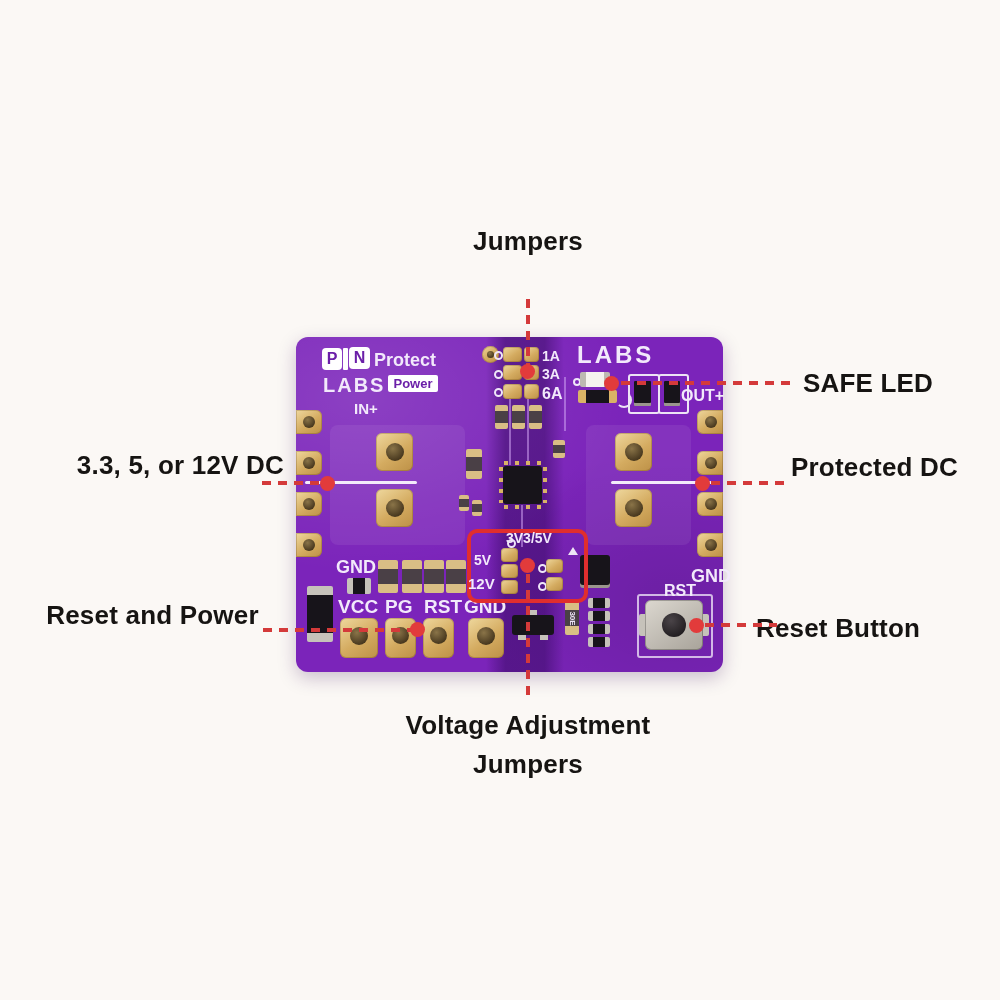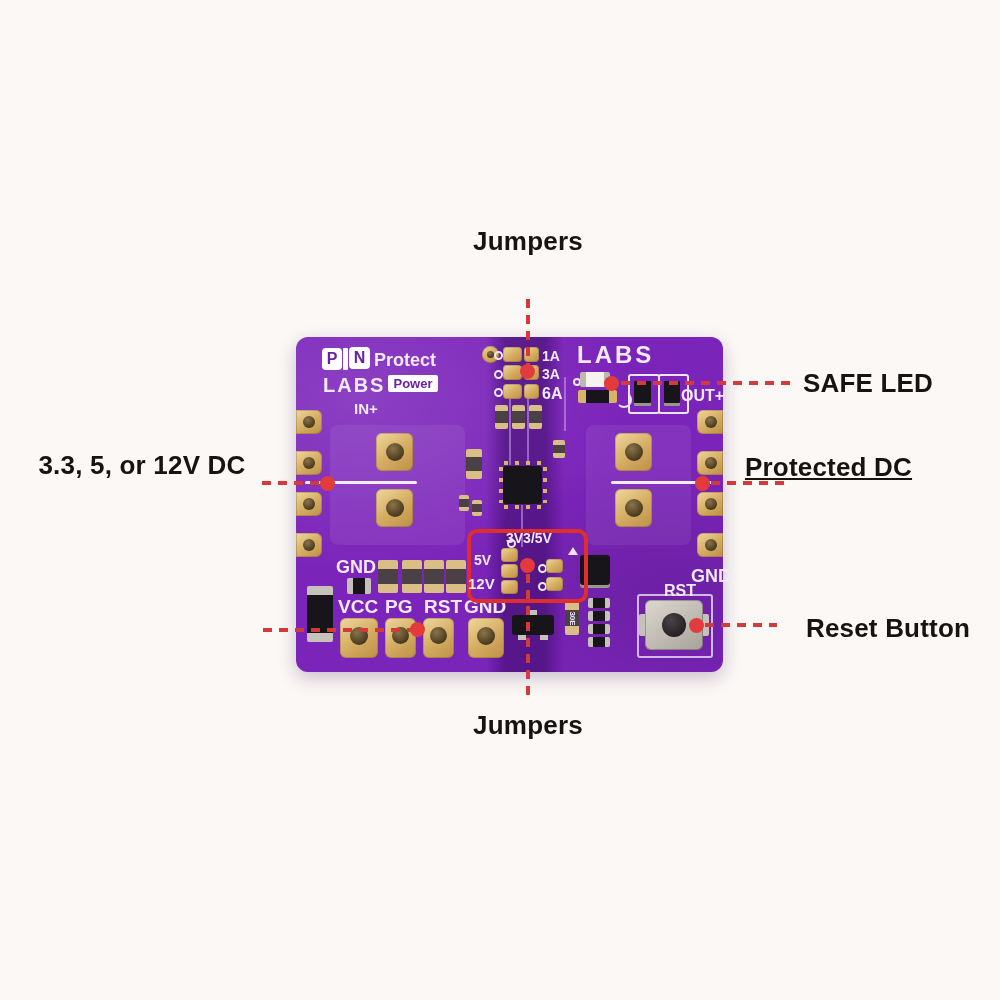--- a/index.html
+++ b/index.html
@@ -52,35 +52,37 @@
              background:linear-gradient(145deg,#DCD8D0,#A8A39A);
              box-shadow:inset 0 0 0 1px rgba(0,0,0,.25);}
   .whiteline{position:absolute;height:3px;background:#F3EBFA;border-radius:2px;}
 </style>
 </head>
 <body style="background: rgb(251, 248, 245);">
 
 <div class="callout" style="left:328px;top:222px;width:400px;">
   <div>Jumpers</div>
 </div>
-<div class="callout" style="left:8px;top:446px;width:268px;">
+<div class="callout" style="left:16px;top:446px;width:268px;text-align:right;">
   <div>3.3, 5, or 12V DC</div>
 </div>
 <div class="callout" style="left:15px;top:596px;width:275px;">
+  <div>Reset and Power</div>
 </div>
 <div class="callout" style="left:758px;top:364px;width:220px;">
   <div>SAFE LED</div>
 </div>
-<div class="callout" style="left:716px;top:448px;width:225px;text-decoration:underline;">
+<div class="callout" style="left:762px;top:448px;width:225px;">
   <div>Protected DC</div>
 </div>
-<div class="callout" style="left:778px;top:609px;width:220px;">
+<div class="callout" style="left:728px;top:609px;width:220px;">
   <div>Reset Button</div>
 </div>
 <div class="callout" style="left:328px;top:706px;width:400px;">
+  <div>Voltage Adjustment</div>
   <div>Jumpers</div>
 </div>
 
 <div class="dash-v" style="left:526px;top:299px;height:66px;"></div>
 <div class="dot" style="left:520px;top:364px;"></div>
 
 <div class="dot" style="left:604px;top:376px;"></div>
 <div class="dash-h" style="left:621px;top:381px;width:172px;"></div>
 
 <div class="dash-h" style="left:262px;top:481px;width:62px;"></div>

